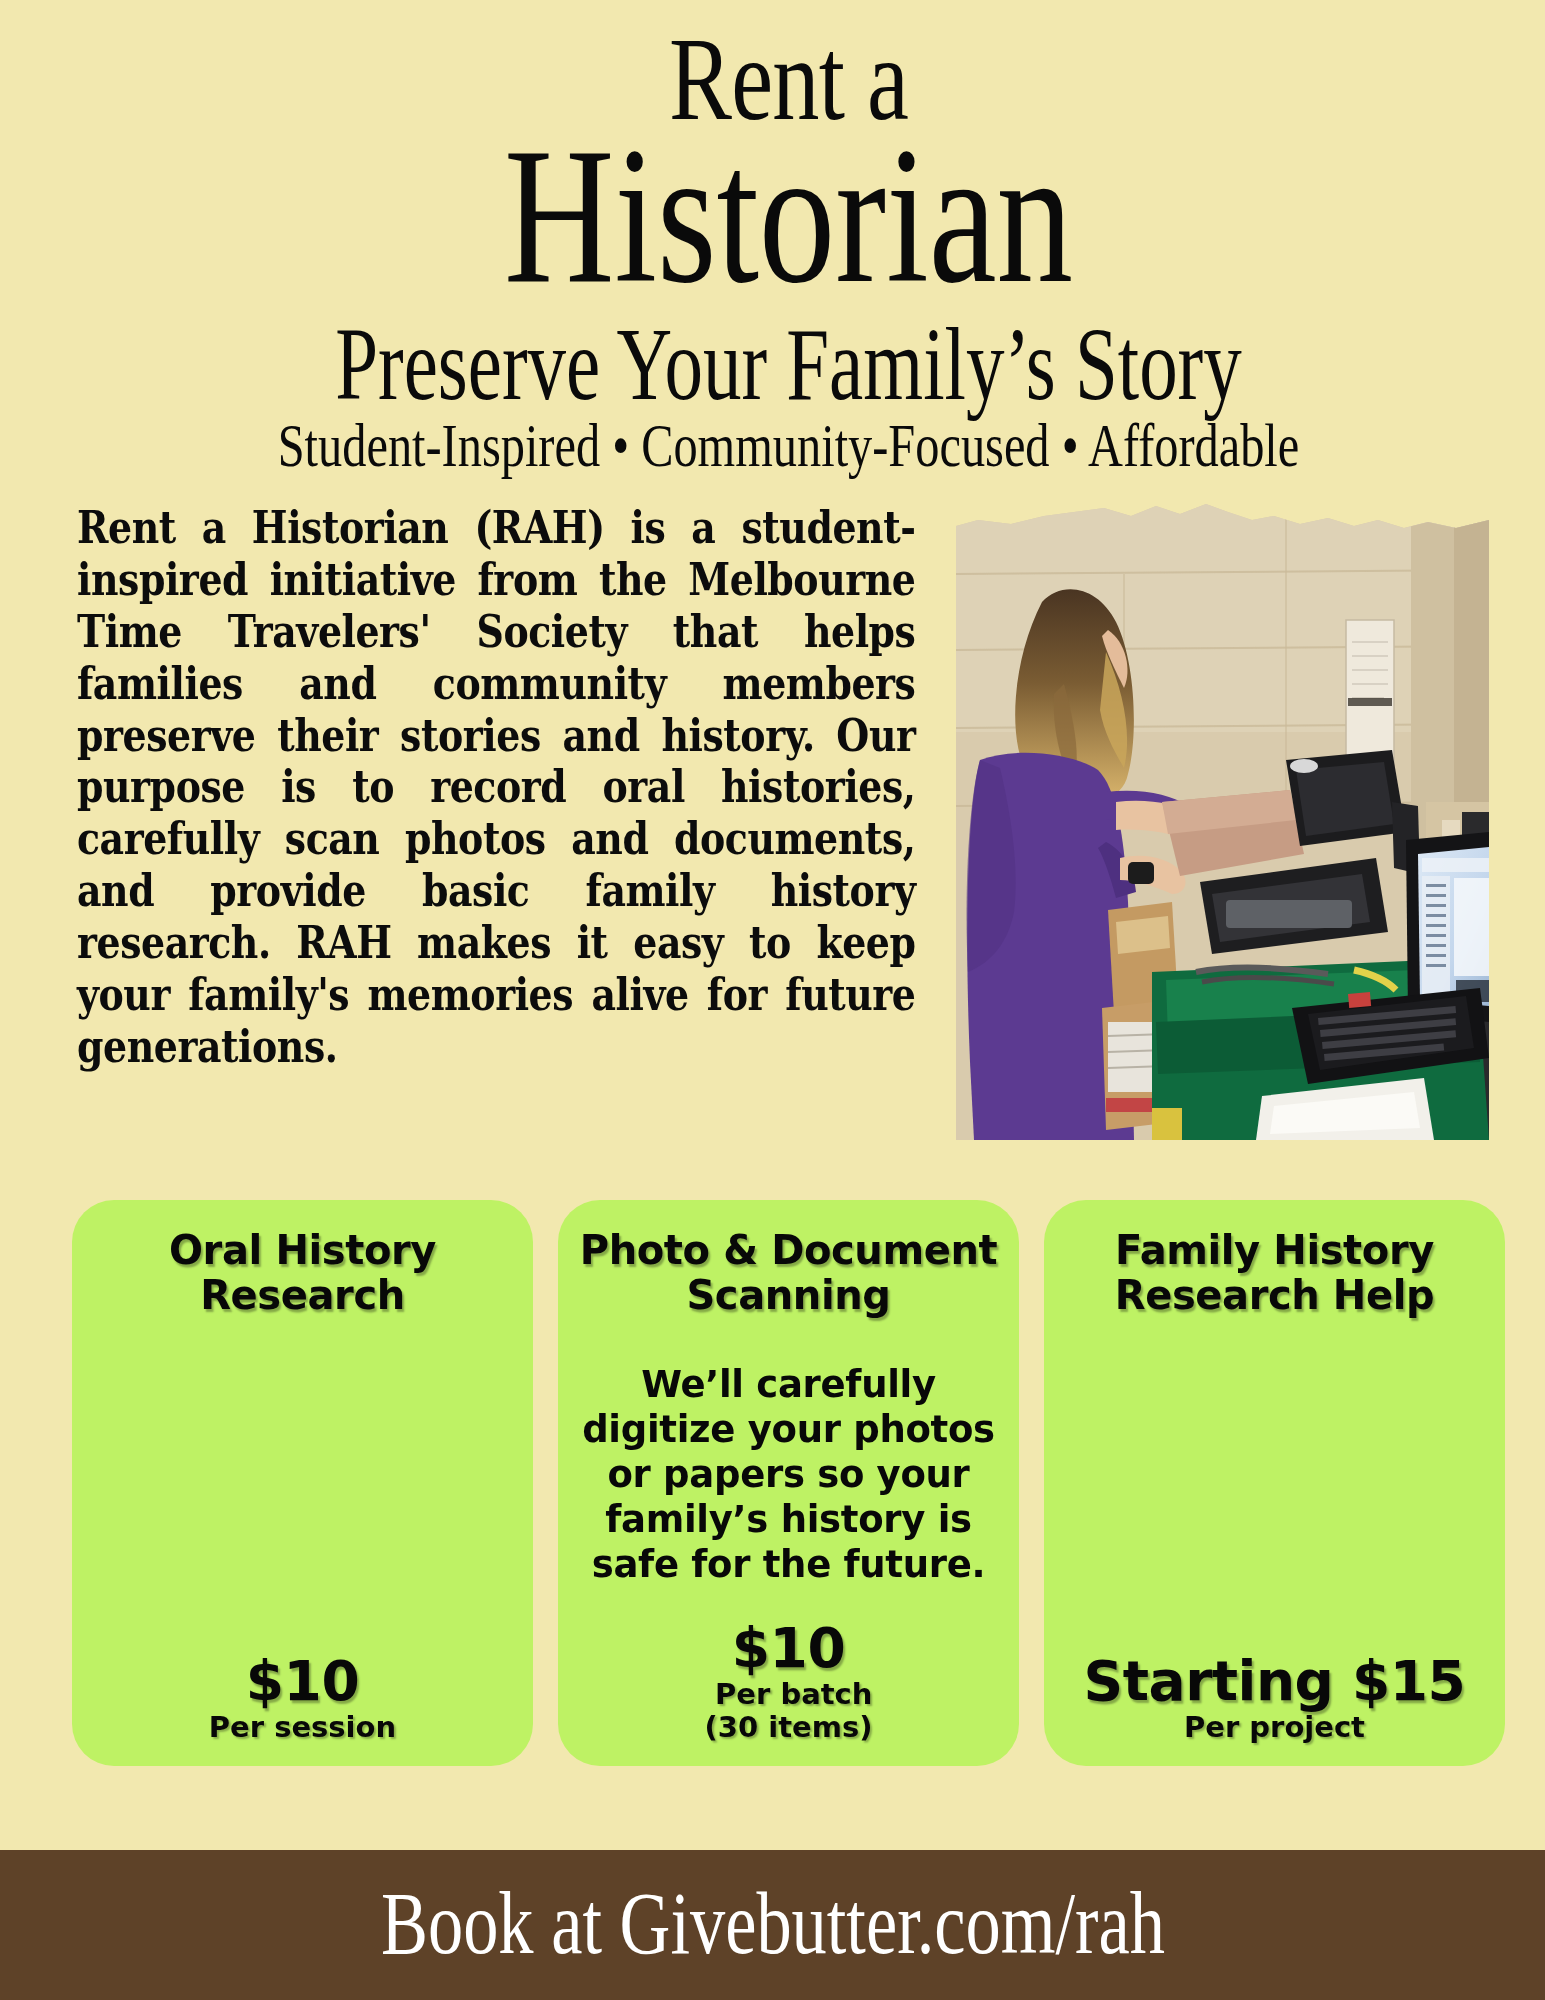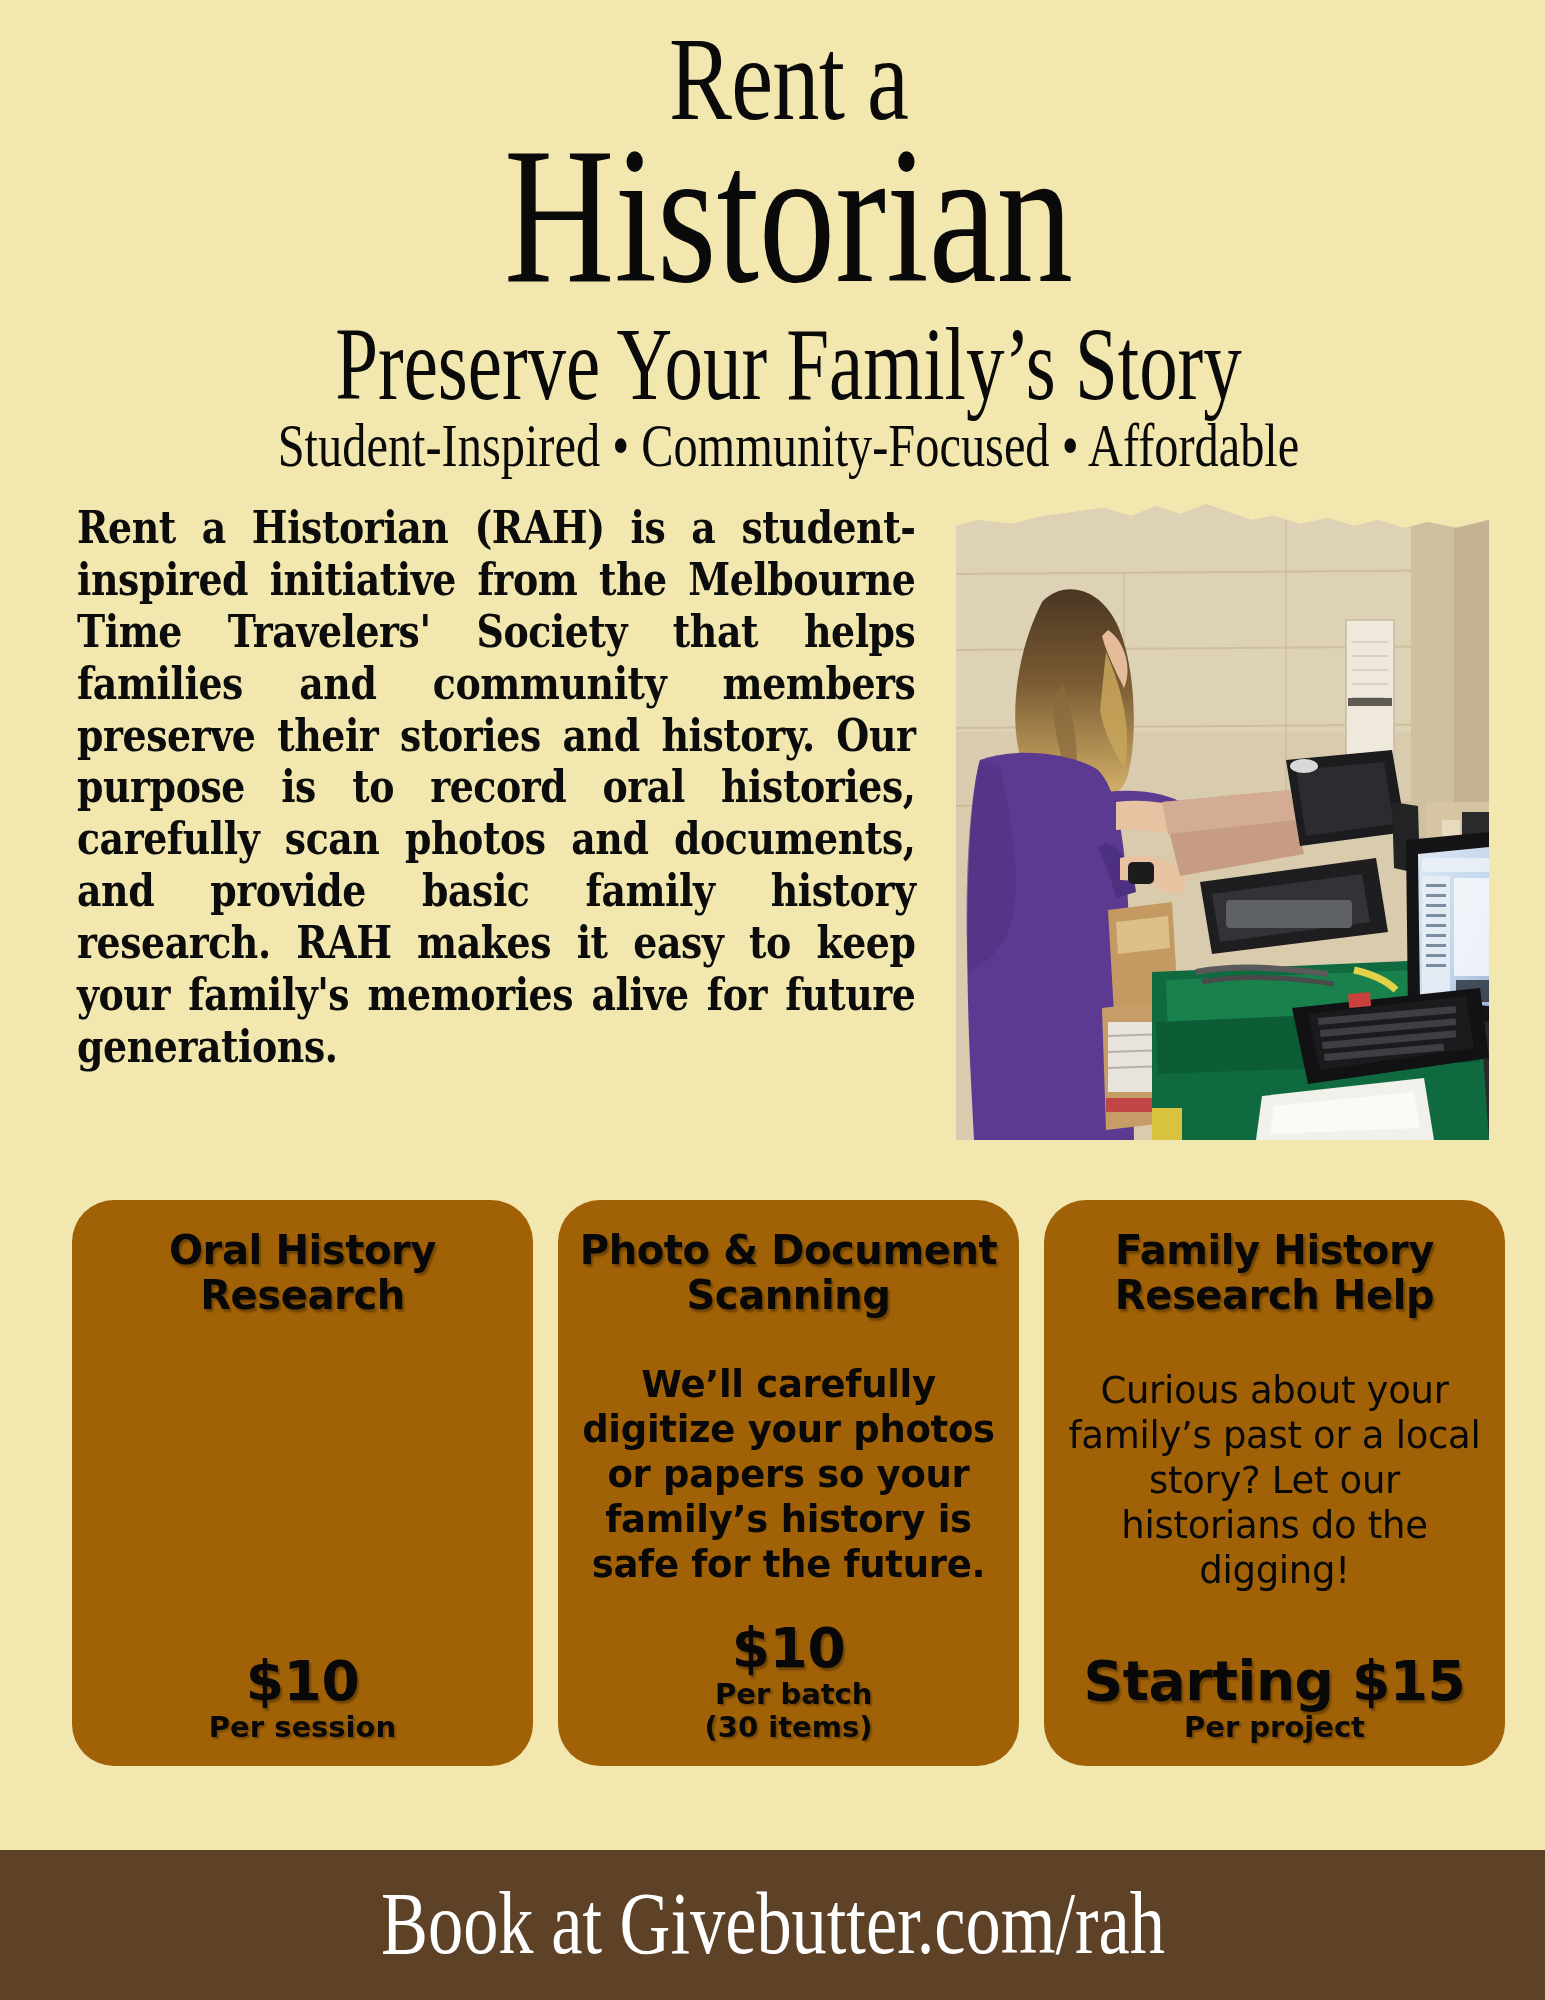--- a/index.html
+++ b/index.html
@@ -109,21 +109,21 @@
   
   .cards {
     display: flex;
     gap: 25px;
     padding: 0 40px;
     margin-top: 60px;
     align-items: stretch;
   }
   .card {
     flex: 1 1 0;
-    background: #a16207;
+    background: #bef264;
     border-radius: 42px;
     padding: 28px 18px 22px 18px;
     display: flex;
     flex-direction: column;
     align-items: center;
     min-height: 566px;
     box-sizing: border-box;
     font-family: "DejaVu Sans", "Liberation Sans", sans-serif;
     color: #080808;
   }
@@ -371,21 +371,20 @@
       <div class="card-price">$10</div>
       <div class="card-unit">Per batch
 (30 items)</div>
     </div>
 
     <div class="card c3">
       <div class="card-title">
         <span>Family History</span><br>
         <span>Research Help</span>
       </div>
-      <div class="card-desc">Curious about your family’s past or a local story? Let our historians do the digging!</div>
       <div class="card-spacer"></div>
       <div class="card-price">Starting $15</div>
       <div class="card-unit">Per project</div>
     </div>
 
   </div>
 
   <div class="footer">
     <div class="footer-text">Book at Givebutter.com/rah</div>
   </div>

